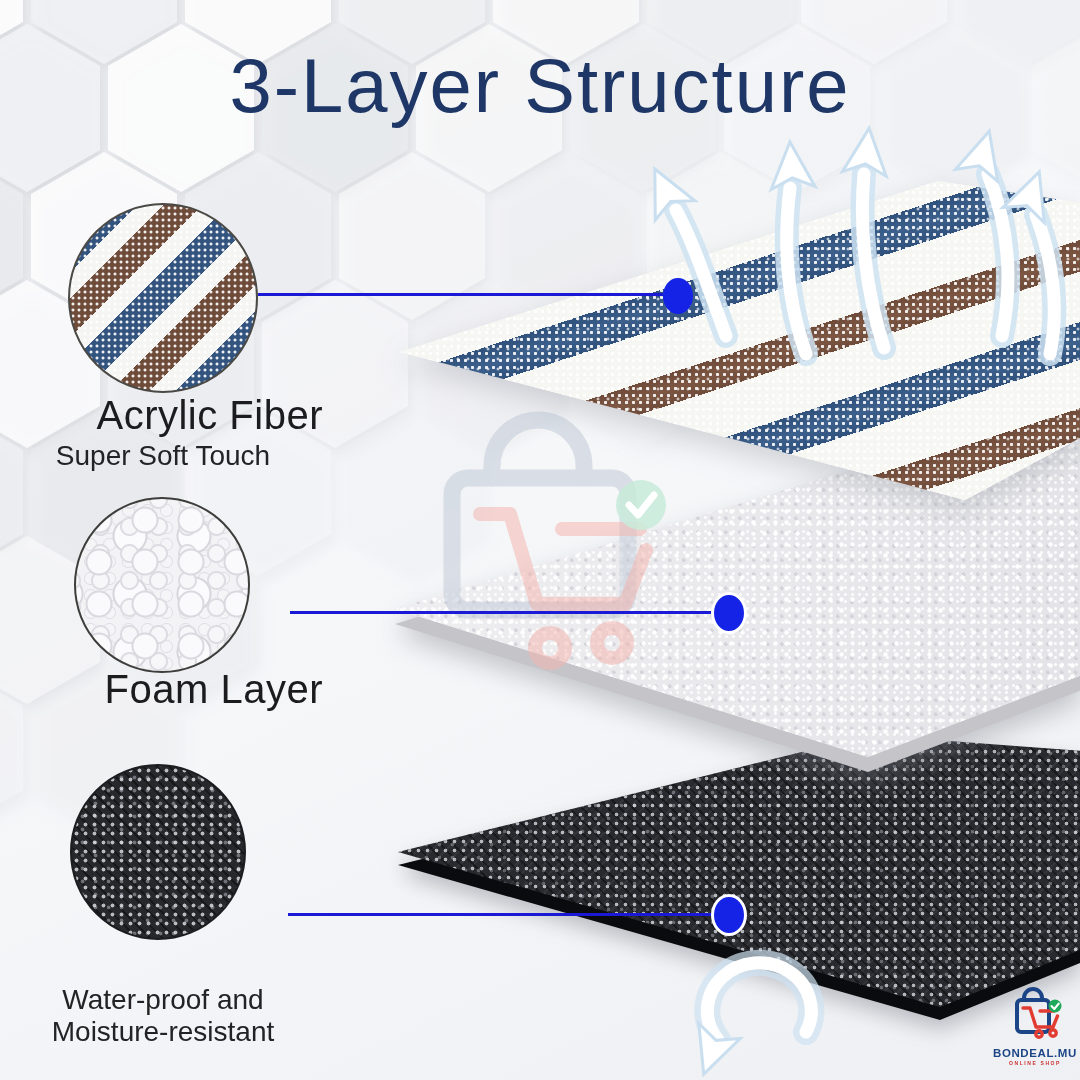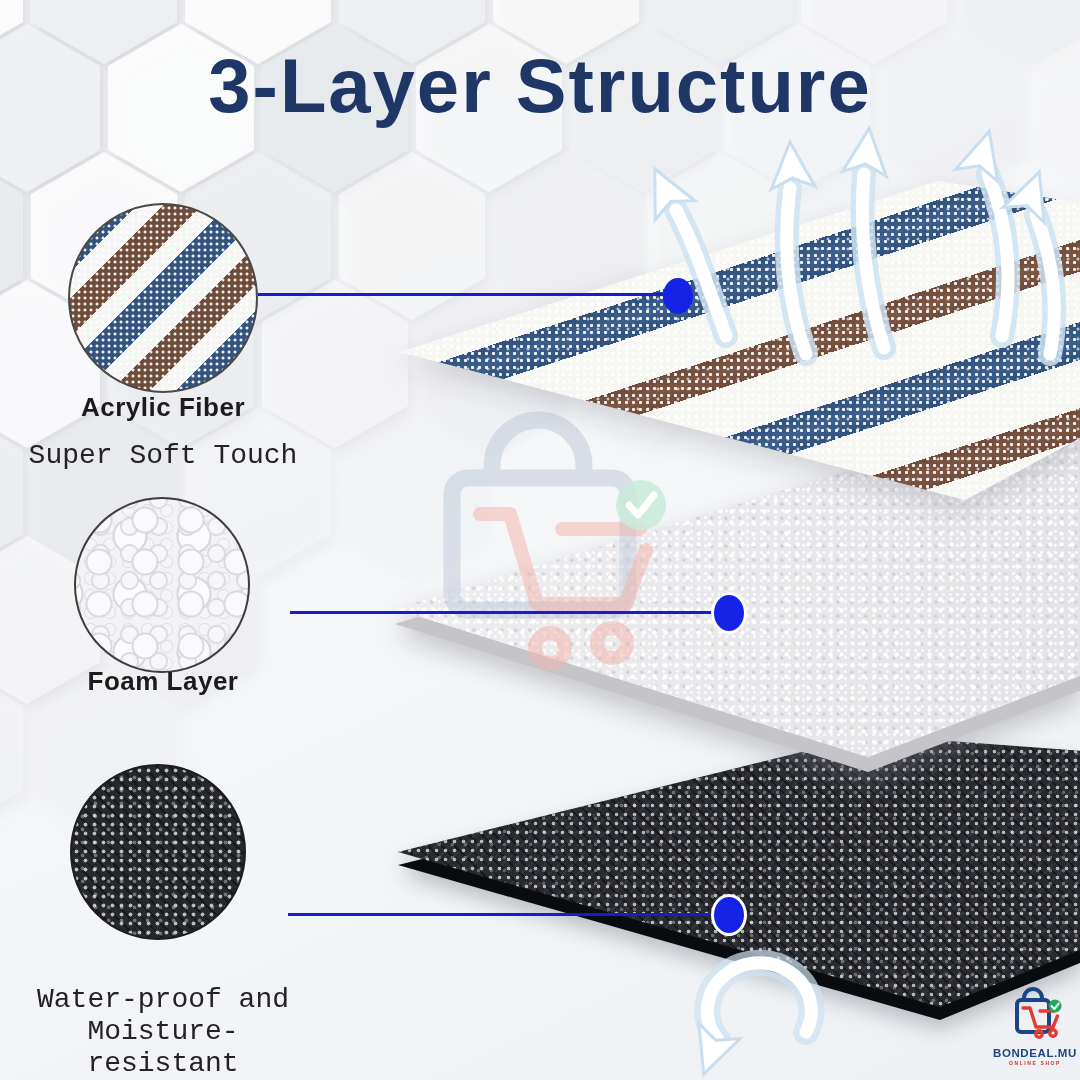--- a/index.html
+++ b/index.html
@@ -101,35 +101,35 @@
     left:70px;top:764px;width:176px;height:176px;border:2px solid #1d1d1f;
     background-color:#27282c;
     background-image:
       radial-gradient(circle,rgba(236,239,243,.75) 1.6px,transparent 2.3px),
       radial-gradient(circle,rgba(198,203,211,.45) 1.6px,transparent 2.3px),
       repeating-linear-gradient(45deg,rgba(0,0,0,.4) 0 2px,transparent 2px 9px);
     background-size:9px 9px,13px 13px,auto;
     background-position:0 0,4px 5px,0 0;
   }
   .layer-name{
-    position:absolute;left:3px;width:320px;text-align:center;z-index:28;
-    font-size:26px;font-weight:bold;color:#1c1c1e;letter-spacing:.5px;line-height:1.05;
+    position:absolute;left:3px;width:320px;text-align:right;z-index:28;
+    font-size:40px;font-weight:normal;color:#1c1c1e;letter-spacing:.5px;line-height:1.05;
   }
   .layer-desc{
     position:absolute;width:320px;text-align:center;z-index:28;
-    font-size:28px;font-weight:400;color:#232325;line-height:1.15;font-family:Liberation Mono, monospace;
+    font-size:28px;font-weight:400;color:#232325;line-height:1.15;
   }
   #name-acrylic{top:394px;}  #desc-acrylic{left:3px;top:440px;}
   #name-foam{top:668px;}     #desc-foam{left:3px;top:714px;}
   #name-tpu{top:938px;}      #desc-tpu{left:33px;top:984px;width:260px;}
 
   
   #page-title{
     left:0;right:0;top:42px;text-align:center;z-index:30;
-    font-size:76px;font-weight:bold;color:#1e3767;letter-spacing:2px;
+    font-size:76px;font-weight:normal;color:#1e3767;letter-spacing:2px;
   }
 
   
   #brand{left:983px;top:986px;width:104px;text-align:center;z-index:32;}
   #brand-name{font-size:11.5px;font-weight:bold;color:#1c4587;letter-spacing:.6px;margin-top:1px;}
   #brand-tagline{font-size:5px;font-weight:bold;color:#cc3333;letter-spacing:1.6px;margin-top:1px;}
 </style>
 </head>
 <body>
 

